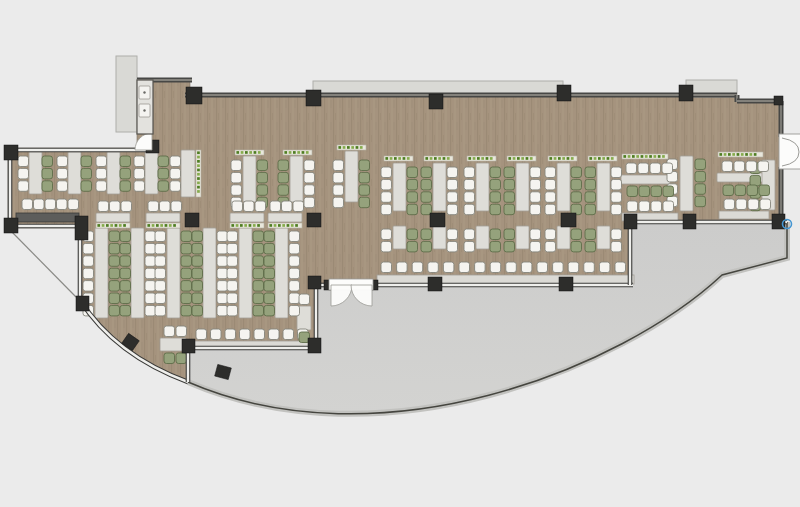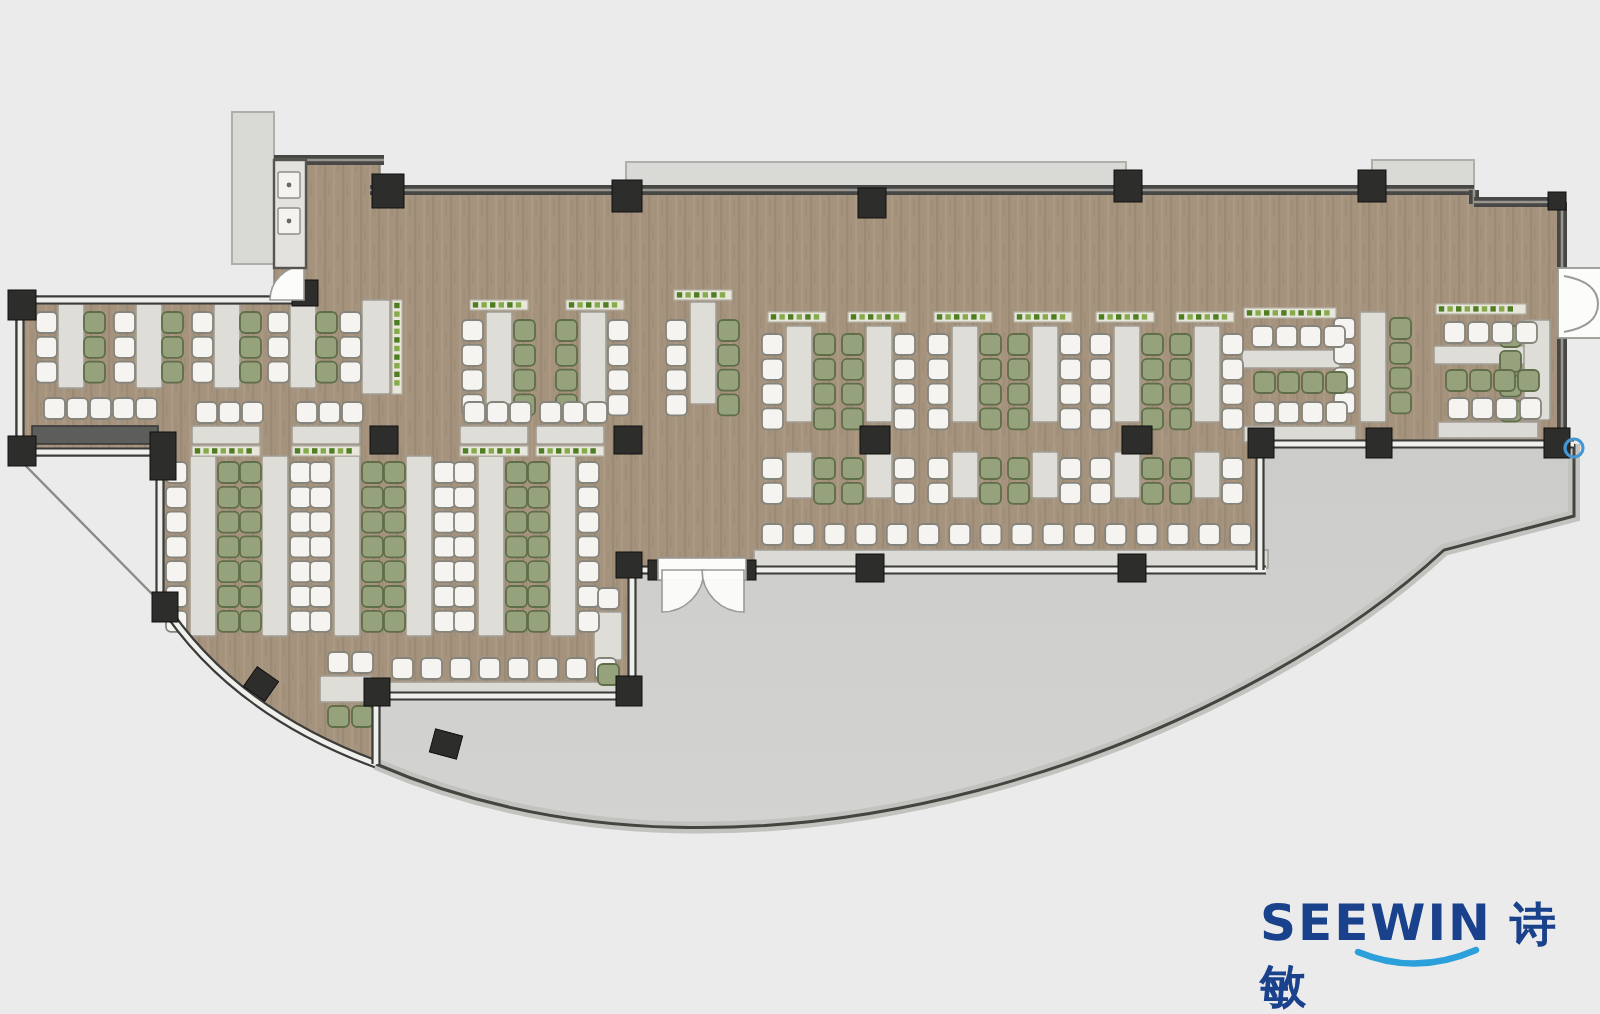--- a/index.html
+++ b/index.html
@@ -565,19 +565,13 @@
       <path d="M782,138 Q799,141 799,152" fill="none" stroke="#9a9a96" stroke-width="1"></path>
       <path d="M782,166 Q799,163 799,152" fill="none" stroke="#9a9a96" stroke-width="1"></path>
       <path d="M152,133 A17,17 0 0 0 135,150 L152,150 Z" fill="#fcfcfb" stroke="#9a9a96" stroke-width="0.8"></path>
       <rect x="137" y="80" width="16" height="54" fill="#e3e2de" stroke="#55544f" stroke-width="1.2" rx="0"></rect>
       <rect x="139" y="86" width="11" height="13" fill="#f4f3f0" stroke="#8f8e88" stroke-width="0.7" rx="1"></rect>
       <rect x="139" y="104" width="11" height="13" fill="#f4f3f0" stroke="#8f8e88" stroke-width="0.7" rx="1"></rect>
       <circle cx="144.5" cy="92.5" r="1.2" fill="#6a6a66"></circle>
       <circle cx="144.5" cy="110.5" r="1.2" fill="#6a6a66"></circle>
       <circle cx="787" cy="224" r="4.5" fill="none" stroke="#4596d2" stroke-width="1.6"></circle>
     </svg>
-  <div id="logo">
-    <span class="latin" style="color: rgb(26, 65, 140);">SEEWIN</span><span class="cjk" style="color: rgb(26, 65, 140);">诗敏</span>
-    <svg width="66" height="14">
-      <path id="swoosh-path" d="M3,3 Q32,15 62,2" fill="none" stroke-width="3.2" stroke-linecap="round" stroke="#2ba0da"></path>
-    </svg>
-  </div>
 </div>
 
 </body></html>

